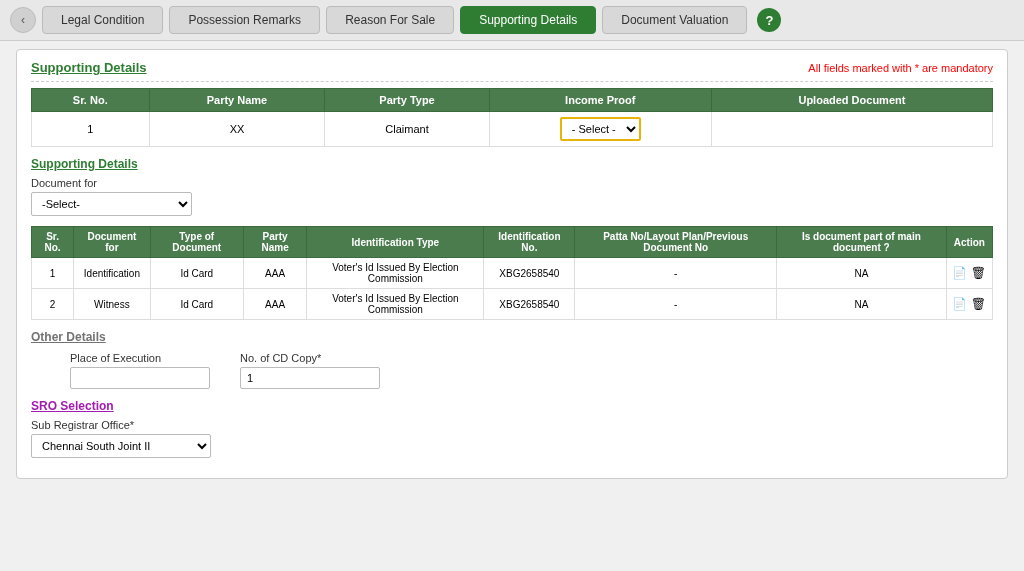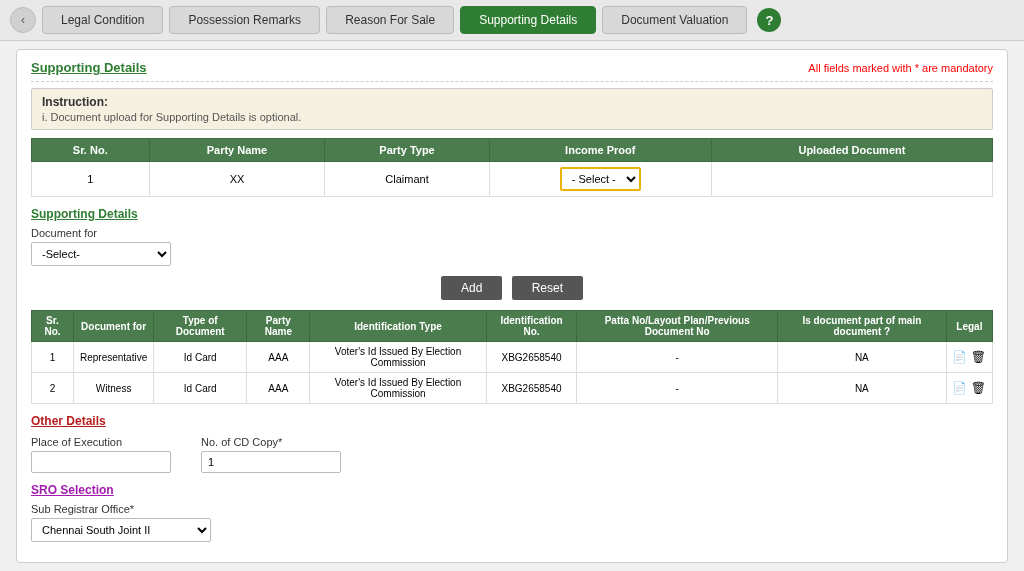--- a/index.html
+++ b/index.html
@@ -30,42 +30,42 @@
     .data-table tbody tr { background: #fff; }
     .data-table tbody td { padding: 5px 8px; border: 1px solid #ddd; text-align: center; font-size: 11px; }
 
     
     select { padding: 3px 6px; border: 2px solid #eab308; border-radius: 2px; font-size: 11px; background: #fff; }
 
     
     .sub-section { margin: 10px 0; }
     .sub-section-title { color: #2e7d32; font-weight: bold; text-decoration: underline; margin-bottom: 6px; font-size: 12px; }
     .form-label { font-size: 11px; color: #333; margin-bottom: 3px; }
-    .form-control { border: 1px solid #bbb; border-radius: 2px; padding: 4px 6px; font-size: 11px; width: 140px; background: #fff; }
+    .form-control { border: 1px solid #bbb; border-radius: 2px; padding: 4px 6px; font-size: 11px; width: 161px; background: #fff; }
 
     
     .btn-add { background: #555; color: #fff; border: none; padding: 5px 20px; border-radius: 2px; cursor: pointer; font-size: 12px; margin-right: 6px; }
     .btn-reset { background: #555; color: #fff; border: none; padding: 5px 20px; border-radius: 2px; cursor: pointer; font-size: 12px; }
     .btn-row { text-align: center; margin: 10px 0; }
 
     
     .doc-table { width: 100%; border-collapse: collapse; margin-bottom: 10px; }
     .doc-table thead tr { background: #4a7c4e; color: #fff; }
     .doc-table thead th { padding: 4px 6px; text-align: center; font-size: 10px; border: 1px solid #3a6b3e; }
     .doc-table tbody tr { background: #fff; }
     .doc-table tbody td { padding: 4px 6px; border: 1px solid #ddd; text-align: center; font-size: 10px; }
 
     
     .action-icons { display: flex; gap: 3px; justify-content: center; }
     .action-icon { font-size: 12px; cursor: pointer; }
 
     
     .other-details { margin: 10px 0; }
-    .other-details-title { color: #b91c1c; font-weight: bold; text-decoration: underline; margin-bottom: 8px; font-size: 12px; }
-    .form-row { display: flex; gap: 30px; margin-bottom: 10px; align-items: flex-start; }
+    .other-details-title { color: #737373; font-weight: bold; text-decoration: underline; margin-bottom: 8px; font-size: 12px; }
+    .form-row { display: flex; gap: 30px; margin-bottom: 10px; align-items: flex-start; margin-left: 39px; }
     .form-group { display: flex; flex-direction: column; }
     .input-field { border: 1px solid #bbb; border-radius: 2px; padding: 4px 6px; font-size: 11px; width: 140px; }
     .input-field-sm { border: 1px solid #bbb; border-radius: 2px; padding: 4px 6px; font-size: 11px; width: 140px; }
 
     
     .sro-section { margin: 10px 0; }
     .sro-title { color: #a21caf; font-weight: bold; text-decoration: underline; margin-bottom: 6px; font-size: 12px; }
 
     hr.dashed { border: none; border-top: 1px dashed #ccc; margin: 6px 0; }
   </style>
@@ -96,24 +96,20 @@
 
 <div class="main-content">
 
   <div class="section-header">
     <span class="section-title">Supporting Details</span>
     <span class="mandatory-note">All fields marked with * are mandatory</span>
   </div>
 
   <hr class="dashed">
 
-  <div class="instruction-box">
-    <div class="inst-title">Instruction:</div>
-    <div class="inst-text">i. Document upload for Supporting Details is optional.</div>
-  </div>
 
   <table class="data-table">
     <thead>
       <tr>
         <th>Sr. No.</th>
         <th>Party Name</th>
         <th>Party Type</th>
         <th>Income Proof</th>
         <th>Uploaded Document</th>
       </tr>
@@ -136,43 +132,39 @@
   <div class="sub-section">
     <div class="sub-section-title">Supporting Details</div>
     <div class="form-group">
       <div class="form-label">Document for</div>
       <select class="form-control">
         <option>-Select-</option>
       </select>
     </div>
   </div>
 
-  <div class="btn-row">
-    <button class="btn-add">Add</button>
-    <button class="btn-reset">Reset</button>
-  </div>
 
   <table class="doc-table">
     <thead>
       <tr>
         <th>Sr. No.</th>
         <th>Document for</th>
         <th>Type of Document</th>
         <th>Party Name</th>
         <th>Identification Type</th>
         <th>Identification No.</th>
         <th>Patta No/Layout Plan/Previous Document No</th>
         <th>Is document part of main document ?</th>
-        <th>Legal</th>
+        <th>Action</th>
       </tr>
     </thead>
     <tbody>
       <tr>
         <td>1</td>
-        <td>Representative</td>
+        <td>Identification</td>
         <td>Id Card</td>
         <td>AAA</td>
         <td>Voter's Id Issued By Election Commission</td>
         <td>XBG2658540</td>
         <td>-</td>
         <td>NA</td>
         <td>
           <div class="action-icons">
             <span class="action-icon" title="Edit">📄</span>
             <span class="action-icon" title="Delete">🗑</span>

